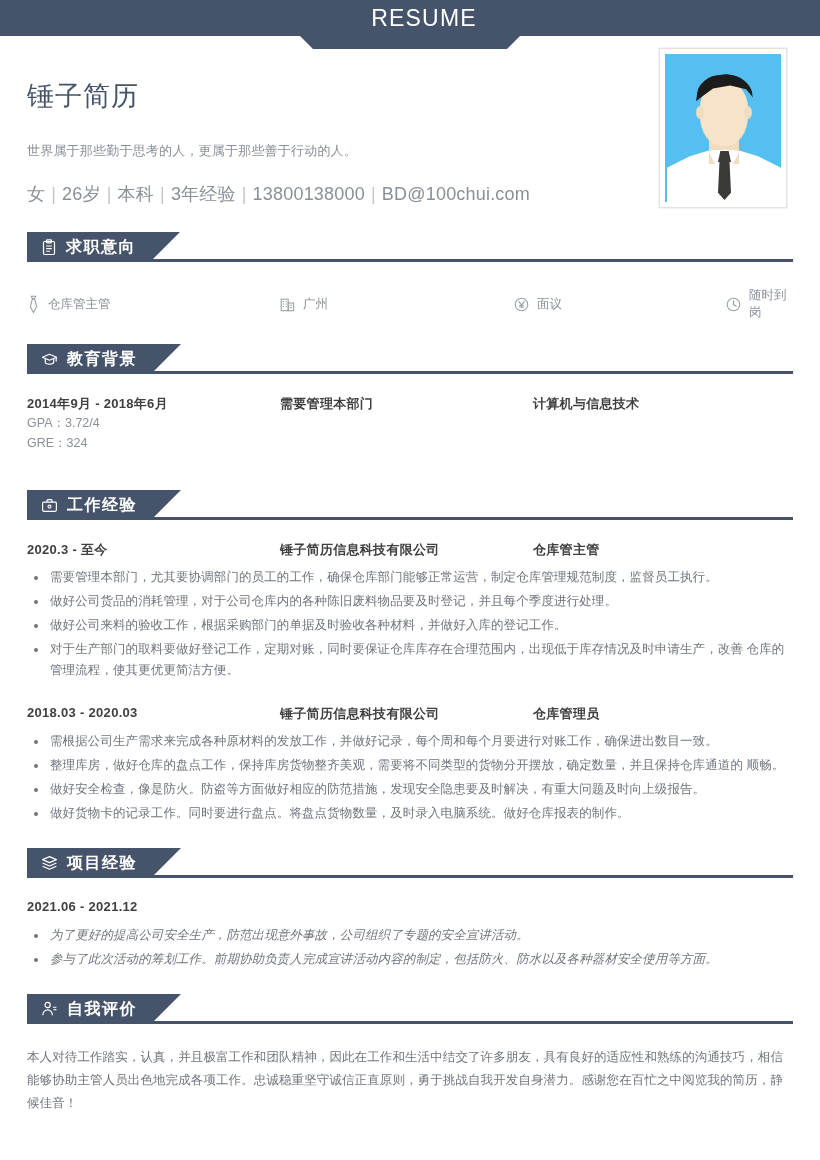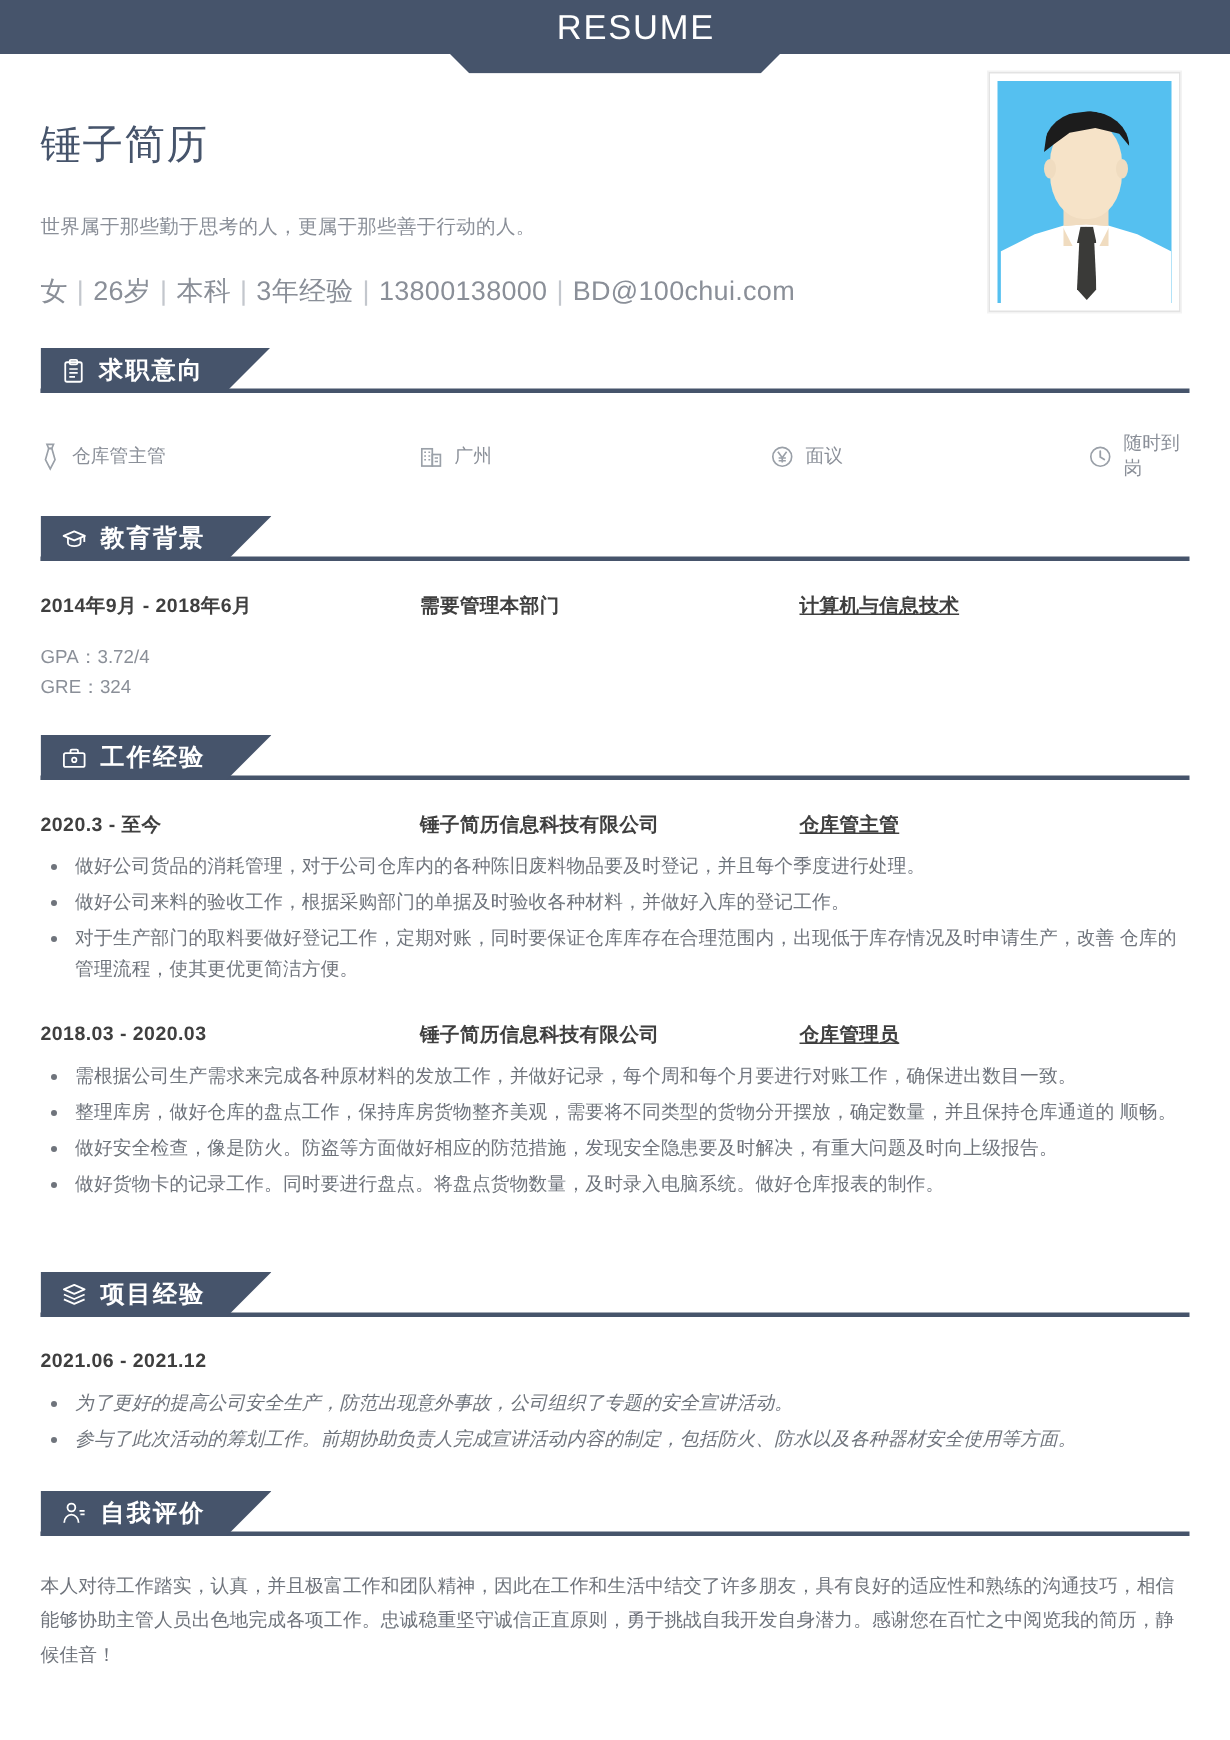--- a/index.html
+++ b/index.html
@@ -93,21 +93,21 @@
   .sec-title { color:#ffffff; font-size:16px; font-weight:bold; letter-spacing:1.5px; white-space:nowrap; }
   .sec-rule {
     position:absolute; left:0; bottom:0; width:766px; height:3px; background:#46546b;
   }
 
   
   .body-area { margin-left:27px; width:766px; }
   .row-head { display:flex; font-size:13px; font-weight:bold; color:#3f3f3f; letter-spacing:.3px; }
   .row-head .c1 { width:253px; }
   .row-head .c2 { width:253px; }
-  .row-head .c3 { flex:1;text-decoration:underline; }
+  .row-head .c3 { flex:1; }
   .sub-line { font-size:12.5px; color:#8a8f98; line-height:20px; }
 
   ul.bullets { list-style:none; margin-top:8px; }
   ul.bullets li {
     position:relative; padding-left:23px; font-size:12.5px; color:#6f747c;
     line-height:21px; margin-bottom:3px; letter-spacing:.1px;
   }
   ul.bullets li::before {
     content:""; position:absolute; left:7px; top:9px; width:4px; height:4px;
     border-radius:50%; background:#6f747c;
@@ -236,21 +236,21 @@
         </span>
         <span class="sec-title">教育背景</span>
       </div>
     </div>
     <div class="body-area" style="margin-top:21px;">
       <div class="row-head">
         <div class="c1">2014年9月 - 2018年6月</div>
         <div class="c2">需要管理本部门</div>
         <div class="c3">计算机与信息技术</div>
       </div>
-      <div style="margin-top:15px;">
+      <div style="margin-top:0;">
         <div class="sub-line">GPA：3.72/4</div>
         <div class="sub-line">GRE：324</div>
       </div>
     </div>
   </div>
 
   <div class="section" style="top:490px;">
     <div class="sec-head">
       <div class="sec-rule"></div>
       <div class="sec-tab">
@@ -265,20 +265,21 @@
       </div>
     </div>
 
     <div class="body-area" style="margin-top:21px;">
       <div class="row-head">
         <div class="c1">2020.3 - 至今</div>
         <div class="c2">锤子简历信息科技有限公司</div>
         <div class="c3">仓库管主管</div>
       </div>
       <ul class="bullets">
+        <li>需要管理本部门，尤其要协调部门的员工的工作，确保仓库部门能够正常运营，制定仓库管理规范制度，监督员工执行。</li>
         <li>做好公司货品的消耗管理，对于公司仓库内的各种陈旧废料物品要及时登记，并且每个季度进行处理。</li>
         <li>做好公司来料的验收工作，根据采购部门的单据及时验收各种材料，并做好入库的登记工作。</li>
         <li>对于生产部门的取料要做好登记工作，定期对账，同时要保证仓库库存在合理范围内，出现低于库存情况及时申请生产，改善 仓库的管理流程，使其更优更简洁方便。</li>
       </ul>
     </div>
 
     <div class="body-area" style="margin-top:24px;">
       <div class="row-head">
         <div class="c1">2018.03 - 2020.03</div>
         <div class="c2">锤子简历信息科技有限公司</div>

